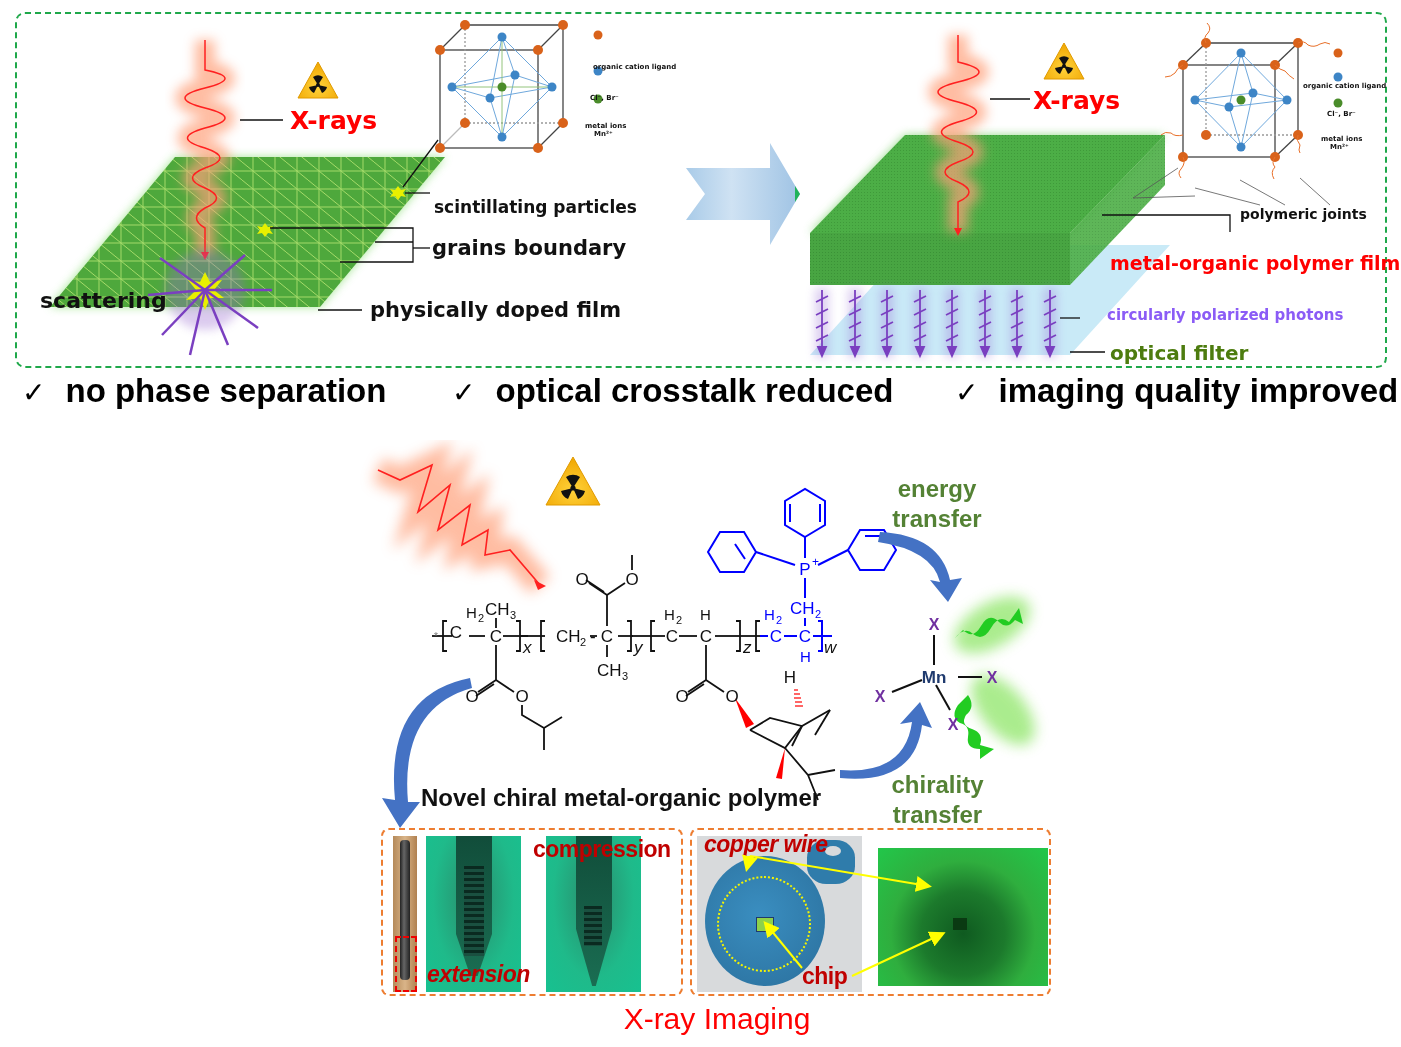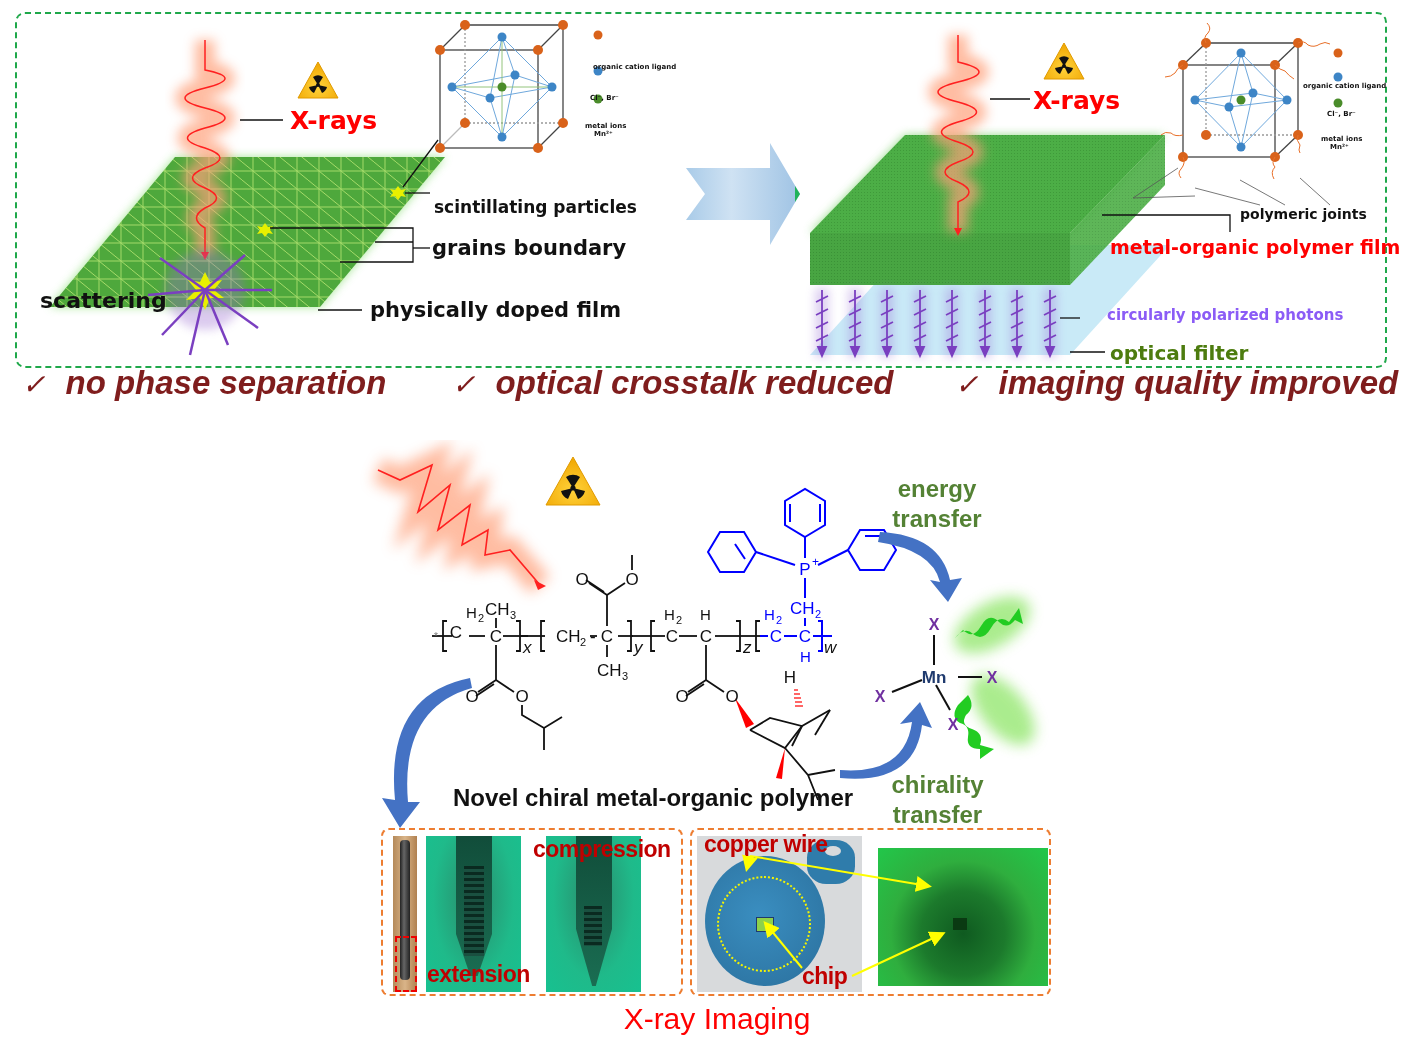--- a/index.html
+++ b/index.html
@@ -1,21 +1,21 @@
 <!DOCTYPE html>
 <html><head>
 <meta charset="utf-8">
 <style>
   html, body { margin:0; padding:0; background:#ffffff; }
   body { width:1401px; height:1047px; position:relative; overflow:hidden; font-family:"Liberation Sans", sans-serif; }
   .abs { position:absolute; }
   .lbl-black { color:#111; font-family:"DejaVu Sans", sans-serif; font-weight:bold; white-space:nowrap; }
   .lbl-red { color:#ff0000; font-family:"DejaVu Sans", sans-serif; font-weight:bold; white-space:nowrap; }
   .top-panel { left:15px; top:12px; width:1372px; height:356px; border:2px dashed #1fa84a; border-radius:10px; box-sizing:border-box; }
-  .check-row { top:364px; font-family:"Liberation Sans", sans-serif; font-weight:bold; color:#7f1d1d; font-size:33px; white-space:nowrap;font-style:italic; }
+  .check-row { top:372px; font-family:"Liberation Sans", sans-serif; font-weight:bold; color:#000000; font-size:33px; white-space:nowrap; }
   .check-row .tick { font-family:"DejaVu Serif", serif; font-weight:normal; font-size:28px; margin-right:20px; }
   .green-lbl { color:#548235; font-family:"Liberation Sans", sans-serif; font-weight:bold; font-size:24px; text-align:center; line-height:30px; }
   .img-box { border:2px dashed #ed7d31; border-radius:8px; box-sizing:border-box; }
   .photo-lbl { color:#c00000; font-family:"Liberation Sans", sans-serif; font-weight:bold; font-size:23px; white-space:nowrap; letter-spacing:-0.5px; }
   svg text { font-family:"Liberation Sans", sans-serif; }
 </style>
 </head>
 <body>
 
 <div class="abs top-panel"></div>
@@ -261,21 +261,21 @@
 <div class="abs lbl-black" style="left:432px;top:236px;font-size:21px;text-align:center;">grains boundary</div>
 <div class="abs lbl-black" style="left:370px;top:298px;font-size:21px;">physically doped film</div>
 <div class="abs lbl-black" style="left:40px;top:288px;font-size:22px;">scattering</div>
 <div class="abs lbl-black" style="left:593px;top:63px;font-size:7px;">organic cation ligand</div>
 <div class="abs lbl-black" style="left:590px;top:94px;font-size:7px;">Cl⁻, Br⁻</div>
 <div class="abs lbl-black" style="left:585px;top:122px;font-size:7px;">metal ions</div>
 <div class="abs lbl-black" style="left:594px;top:130px;font-size:7px;">Mn²⁺</div>
 
 <div class="abs lbl-red" style="left:1033px;top:86px;font-size:25px;">X-rays</div>
 <div class="abs lbl-black" style="left:1240px;top:206px;font-size:14px;">polymeric joints</div>
-<div class="abs lbl-red" style="left:1110px;top:236px;font-size:19px;">metal-organic polymer film</div>
+<div class="abs lbl-red" style="left:1110px;top:252px;font-size:19px;">metal-organic polymer film</div>
 <div class="abs lbl-black" style="left:1083px;top:306px;font-size:15px;color:#8b5cf6;margin-left:24px;">circularly polarized photons</div>
 <div class="abs lbl-black" style="left:1110px;top:341px;font-size:20px;color:#4d7c0f;">optical filter</div>
 <div class="abs lbl-black" style="left:1303px;top:82px;font-size:7px;">organic cation ligand</div>
 <div class="abs lbl-black" style="left:1327px;top:110px;font-size:7px;">Cl⁻, Br⁻</div>
 <div class="abs lbl-black" style="left:1321px;top:135px;font-size:7px;">metal ions</div>
 <div class="abs lbl-black" style="left:1330px;top:143px;font-size:7px;">Mn²⁺</div>
 
 <div class="abs check-row" style="left:22px;">
   <span class="tick">✓</span><span>no phase separation</span>
 </div>
@@ -454,52 +454,52 @@
 </svg>
 
 <div class="abs green-lbl" style="left:882px;top:474px;width:110px;">
   <div>energy</div>
   <div>transfer</div>
 </div>
 <div class="abs green-lbl" style="left:880px;top:770px;width:115px;">
   <div>chirality</div>
   <div>transfer</div>
 </div>
-<div class="abs" style="left:421px;top:784px;font-family:'Liberation Sans',sans-serif;font-weight:bold;font-size:24px;color:#111;white-space:nowrap;margin-left:32px;">Novel chiral metal-organic polymer</div>
+<div class="abs" style="left:421px;top:784px;font-family:'Liberation Sans',sans-serif;font-weight:bold;font-size:24px;color:#111;white-space:nowrap;">Novel chiral metal-organic polymer</div>
 
 <div class="abs img-box" style="left:381px;top:828px;width:302px;height:168px;">
   <div class="abs" style="left:10px;top:6px;width:24px;height:156px;background:linear-gradient(90deg,#b58a5a,#d9b488,#b08050);">
     <div class="abs" style="left:7px;top:4px;width:10px;height:140px;background:linear-gradient(90deg,#222,#666 40%,#222);border-radius:4px;"></div>
     <div class="abs" style="left:2px;top:100px;width:18px;height:52px;border:2px dashed #e00;"></div>
   </div>
   <div class="abs" style="left:43px;top:6px;width:95px;height:156px;background:radial-gradient(ellipse at 50% 40%,#2a8a6a 0%,#1fba8a 60%,#17c190 100%);">
     <div class="abs" style="left:30px;top:0;width:36px;height:140px;background:linear-gradient(#114d3a,#1a6d52);clip-path:polygon(0 0,100% 0,100% 70%,60% 100%,40% 100%,0 70%);"></div>
     <div class="abs" style="left:38px;top:30px;width:20px;height:90px;background:repeating-linear-gradient(#0a2a20 0 3px,#1a5040 3px 6px);"></div>
   </div>
   <div class="abs" style="left:163px;top:6px;width:95px;height:156px;background:radial-gradient(ellipse at 50% 40%,#2a8a6a 0%,#1fba8a 60%,#17c190 100%);">
     <div class="abs" style="left:30px;top:0;width:36px;height:150px;background:linear-gradient(#114d3a,#1a6d52);clip-path:polygon(0 0,100% 0,100% 62%,55% 100%,45% 100%,0 62%);"></div>
     <div class="abs" style="left:38px;top:70px;width:18px;height:40px;background:repeating-linear-gradient(#0a2a20 0 3px,#1a5040 3px 6px);"></div>
   </div>
-  <div class="abs photo-lbl" style="left:44px;top:131px;">extension</div>
+  <div class="abs photo-lbl" style="left:44px;top:131px;font-style:italic;">extension</div>
   <div class="abs photo-lbl" style="left:150px;top:6px;">compression</div>
 </div>
 
 <div class="abs img-box" style="left:690px;top:828px;width:361px;height:168px;">
   <div class="abs" style="left:5px;top:6px;width:165px;height:156px;background:#d8dadc;">
     <div class="abs" style="left:8px;top:20px;width:120px;height:130px;border-radius:50%;background:radial-gradient(circle at 45% 45%,#3a8ec0,#2a6f9c);"></div>
     <div class="abs" style="left:110px;top:4px;width:48px;height:44px;border-radius:40%;background:#2f7cab;">
       <div class="abs" style="left:18px;top:6px;width:16px;height:10px;border-radius:50%;background:#d8dadc;"></div>
     </div>
     <div class="abs" style="left:20px;top:40px;width:94px;height:96px;border-radius:50%;border:2px dotted #f5f500;box-sizing:border-box;"></div>
     <div class="abs" style="left:59px;top:81px;width:16px;height:13px;background:#8ed14a;border:1px solid #1f3a6e;"></div>
   </div>
   <div class="abs" style="left:186px;top:18px;width:170px;height:138px;background:radial-gradient(ellipse at 50% 62%,#0f5a20 0%,#1c7a2c 35%,#2fae3e 60%,#22c74a 100%);">
     <div class="abs" style="left:75px;top:70px;width:14px;height:12px;background:#0a3a12;"></div>
   </div>
-  <div class="abs photo-lbl" style="left:12px;top:1px;">copper wire</div>
+  <div class="abs photo-lbl" style="left:12px;top:1px;font-style:italic;">copper wire</div>
   <div class="abs photo-lbl" style="left:110px;top:133px;">chip</div>
 </div>
 
 <svg class="abs" style="left:690px;top:828px" width="361" height="168">
   <defs>
       <marker id="ya" markerWidth="8" markerHeight="8" refX="6" refY="4" orient="auto">
         <path d="M0,0 L8,4 L0,8 Z" fill="#ffff00"></path>
       </marker>
     </defs>
   <g stroke="#ffff00" stroke-width="2" fill="none">

